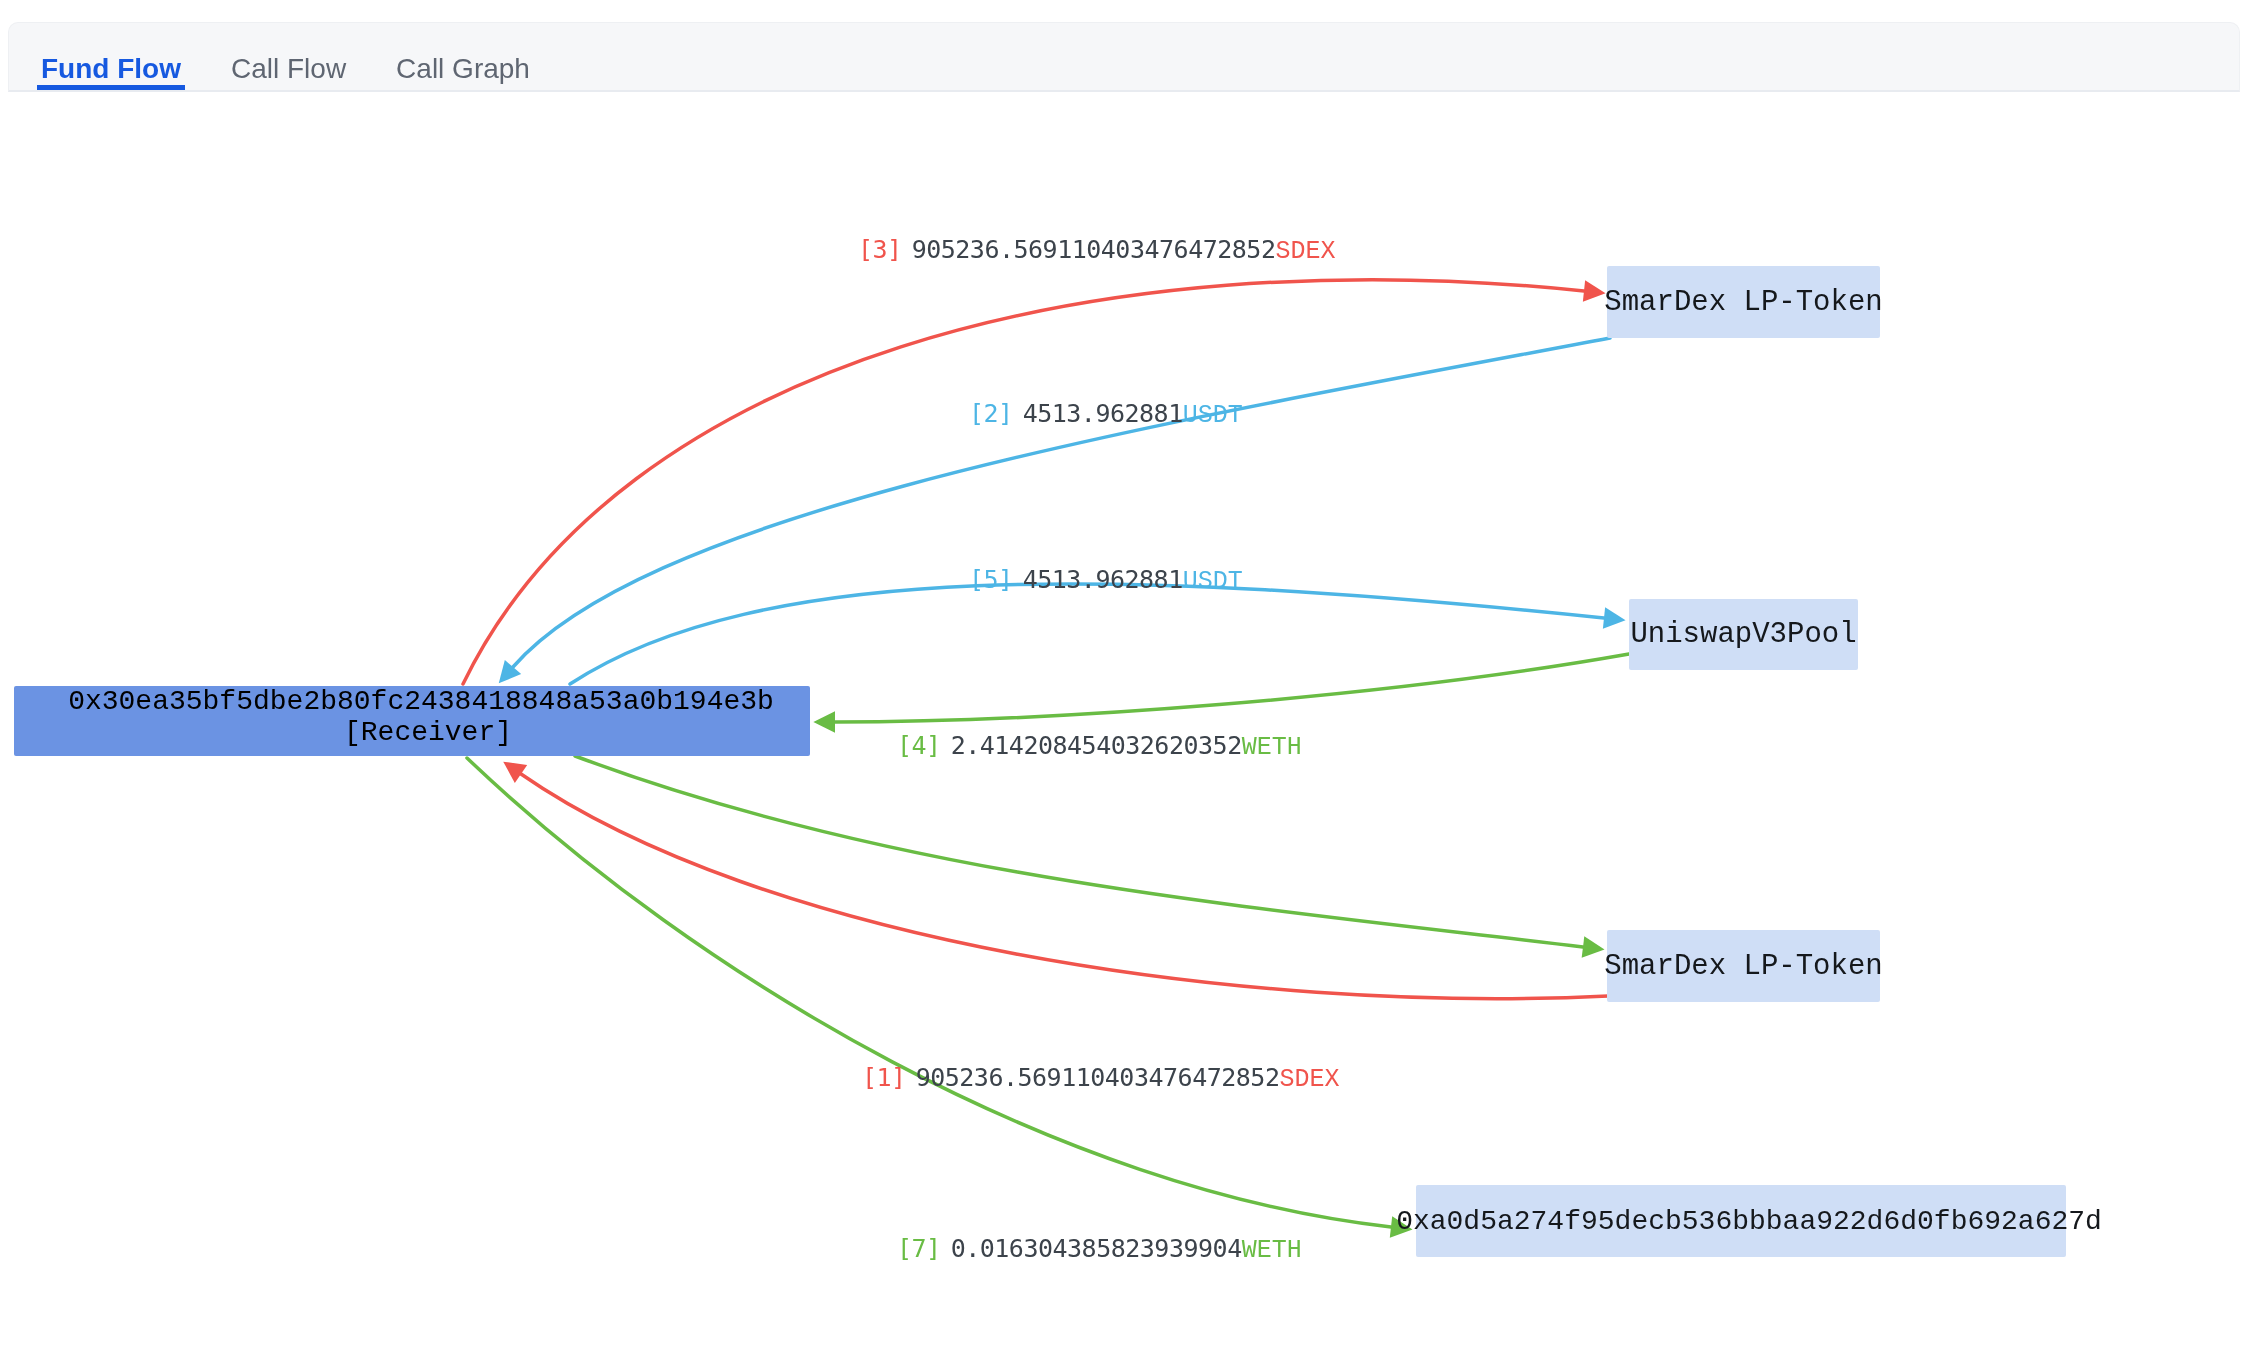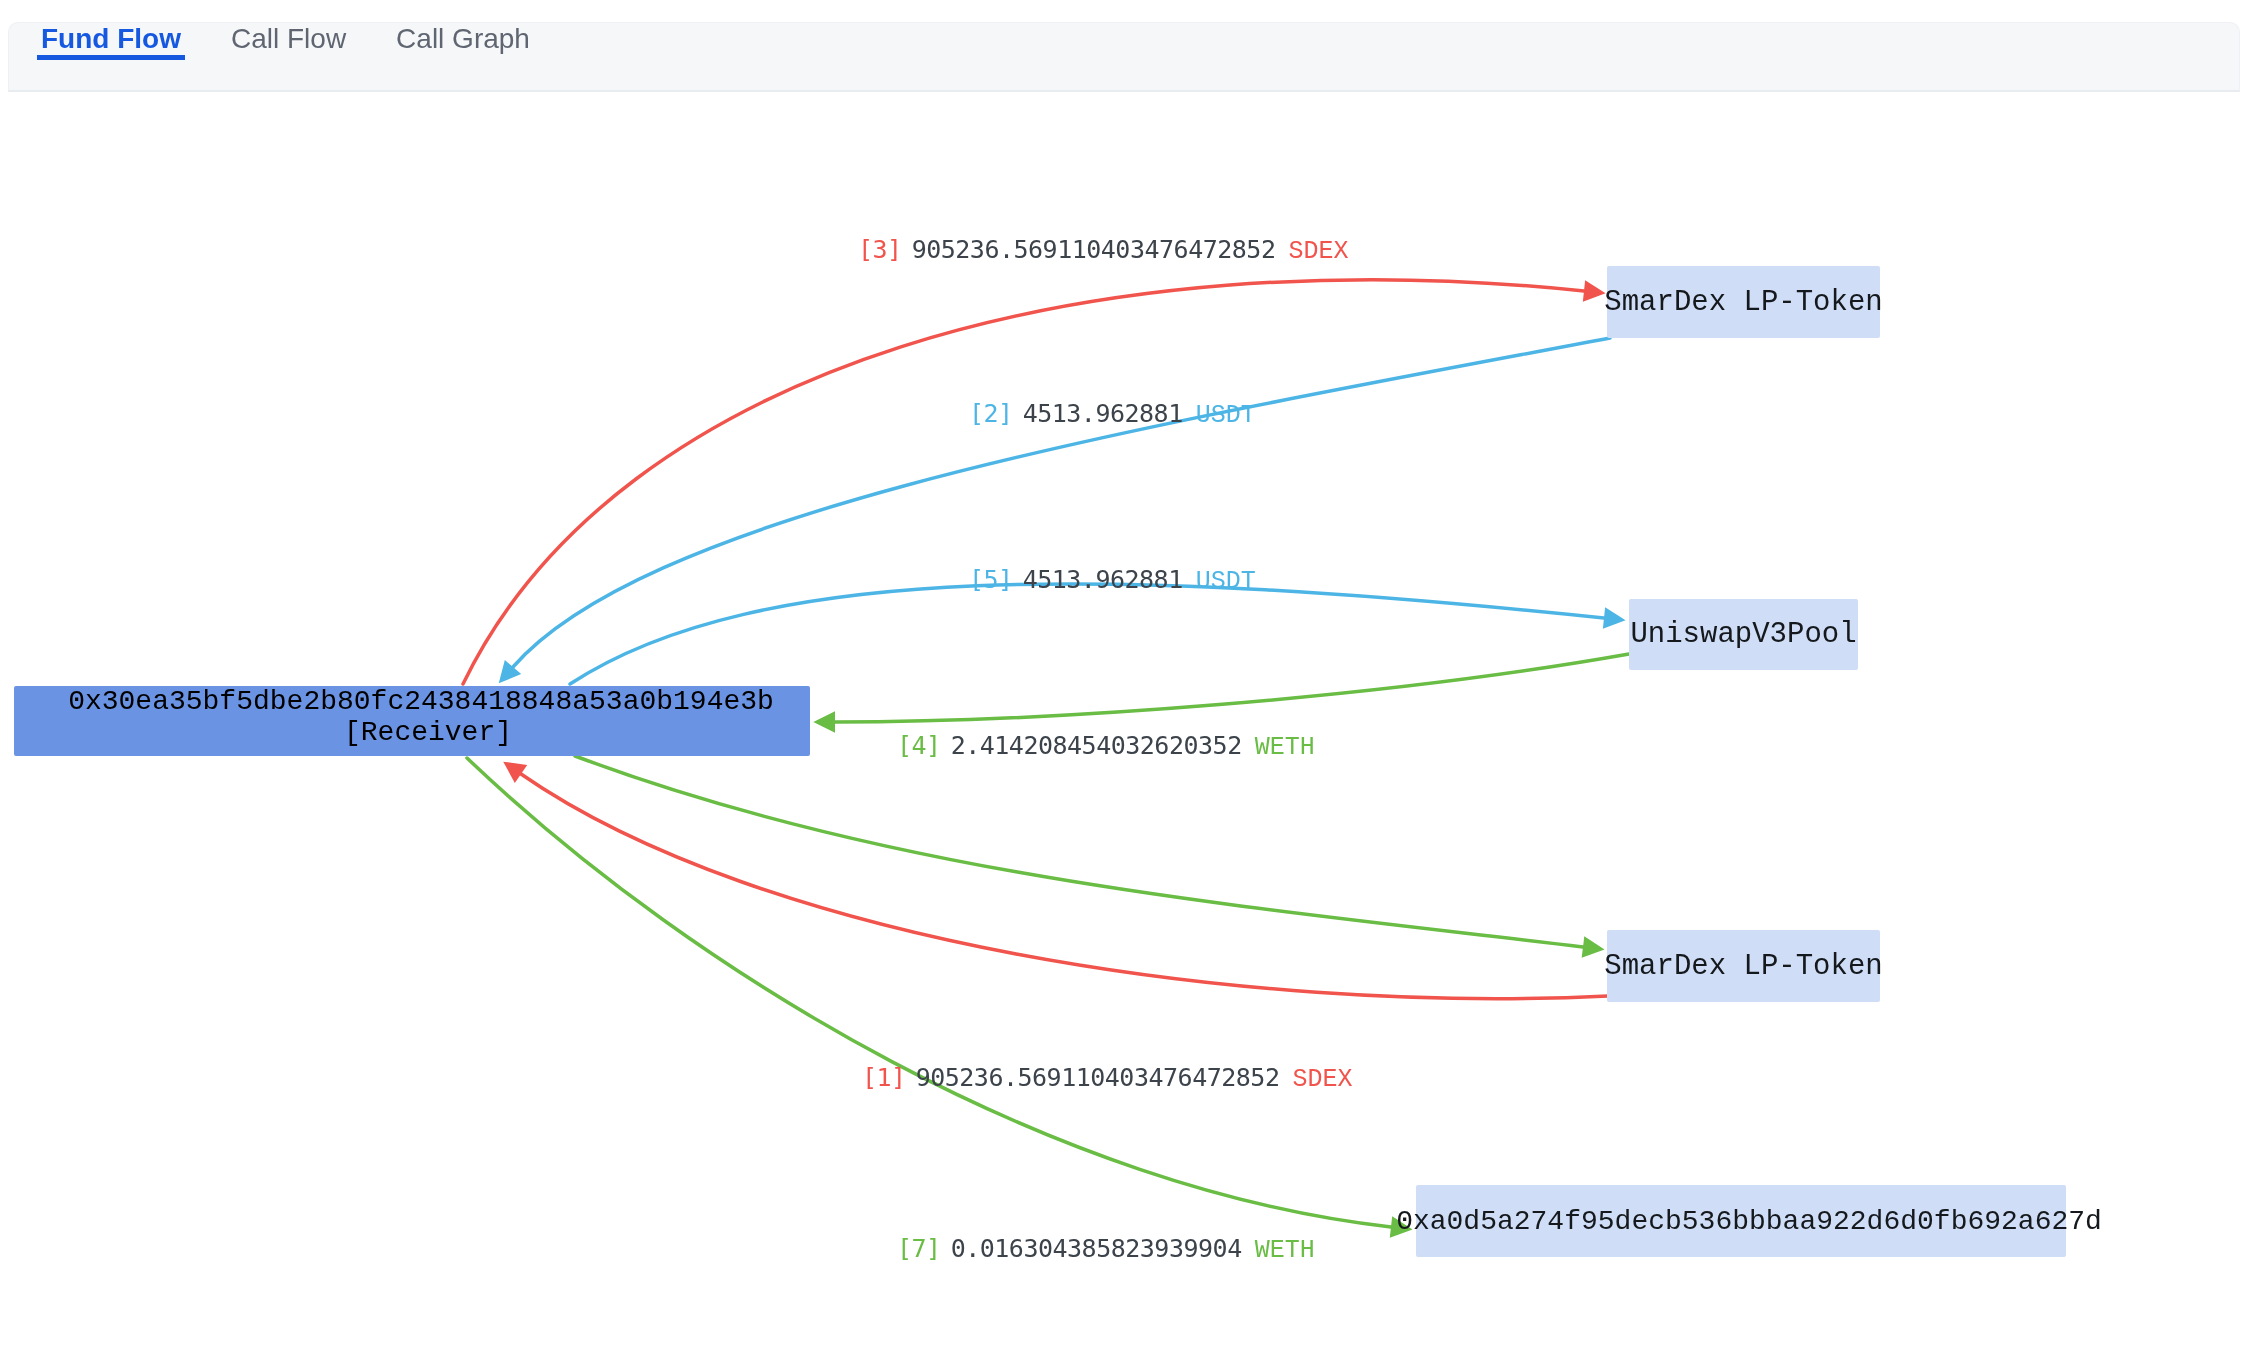--- a/index.html
+++ b/index.html
@@ -9,41 +9,41 @@
   }
   *{margin:0;padding:0;box-sizing:border-box;}
   html,body{width:2248px;height:1350px;background:#ffffff;overflow:hidden;
     font-family:"Liberation Sans", sans-serif;}
   
   .tabbar{
     position:absolute;left:8px;right:8px;top:22px;height:70px;z-index:3;
     background:var(--bar-bg);
     border:1px solid #eef0f3;border-bottom:2px solid var(--bar-border);
     border-radius:10px 10px 0 0;
-    display:flex;align-items:flex-start;padding-left:28px;column-gap:42px;
+    display:flex;align-items:flex-end;padding-left:28px;column-gap:42px;
   }
   .tab{
     display:flex;align-items:center;padding:0 4px;cursor:pointer;
     font-size:28px;font-weight:500;color:var(--tab-inactive);
     border-bottom:5px solid transparent;
   }
   .tab.active{color:var(--tab-active);font-weight:600;border-bottom-color:var(--tab-active);}
   
   .canvas{position:absolute;left:0;top:0;width:2248px;height:1350px;z-index:1;}
   .canvas svg{position:absolute;left:0;top:0;}
   .edge{fill:none;stroke-width:3.5px;stroke-linecap:round;}
   .s-red{stroke:var(--red);} .s-blue{stroke:var(--blue);} .s-green{stroke:var(--green);}
   .mk-red{fill:var(--red);} .mk-blue{fill:var(--blue);} .mk-green{fill:var(--green);}
   
   .elabel{
     position:absolute;transform:translateY(-50%);white-space:nowrap;z-index:2;
     font-family:"DejaVu Sans Mono", monospace;font-size:25px;letter-spacing:-0.5px;
   }
   .elabel .idx{margin-right:10px;}
-  .elabel .amount{color:var(--amount);margin-right:13px;}
+  .elabel .amount{color:var(--amount);margin-right:0;}
   .elabel .token{font-family:Liberation Mono, monospace;letter-spacing:0;}
   .c-red{color:var(--red);} .c-blue{color:var(--blue);} .c-green{color:var(--green);}
   
   .node{
     position:absolute;z-index:2;display:flex;align-items:center;justify-content:center;
     background:var(--node-bg);color:var(--node-text);
     font-size:29px;border-radius:2px;white-space:nowrap;cursor:pointer;font-family:Liberation Mono, monospace;
   }
   .node.receiver{
     background:var(--receiver-bg);justify-content:flex-start;

